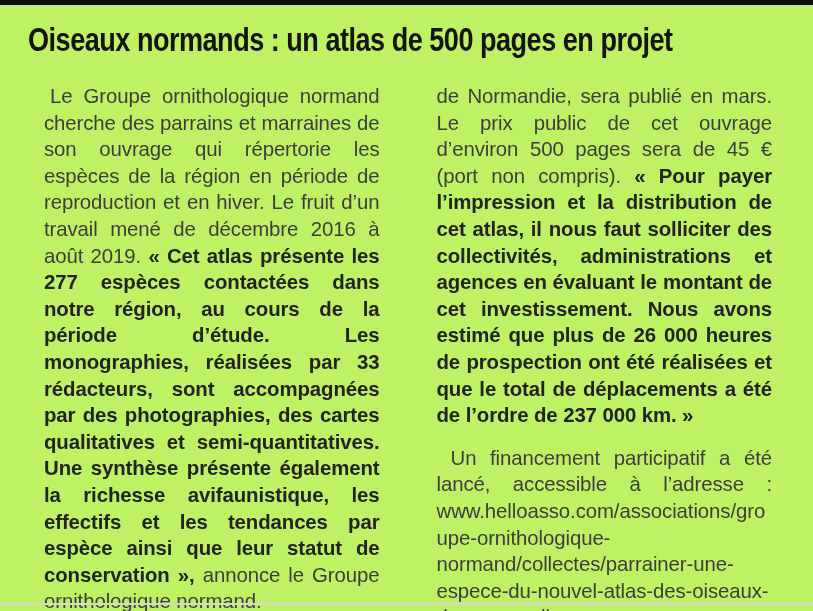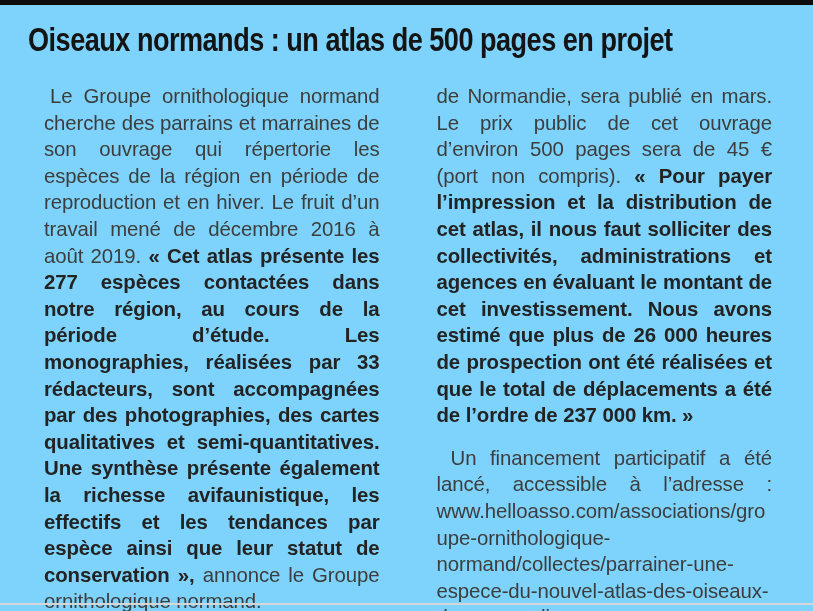--- a/index.html
+++ b/index.html
@@ -8,21 +8,21 @@
     width: 813px;
     height: 611px;
     background: #fdfdfd;
     font-family: "Liberation Sans", sans-serif;
     overflow: hidden;
   }
   .page {
     position: relative;
     width: 813px;
     height: 611px;
-    background: #7dd3fc;
+    background: #bef264;
     overflow: hidden;
   }
   .top-rule {
     position: absolute;
     top: 0; left: 0;
     width: 100%;
     height: 5px;
     background: #0d0d0d;
   }
   .headline {

